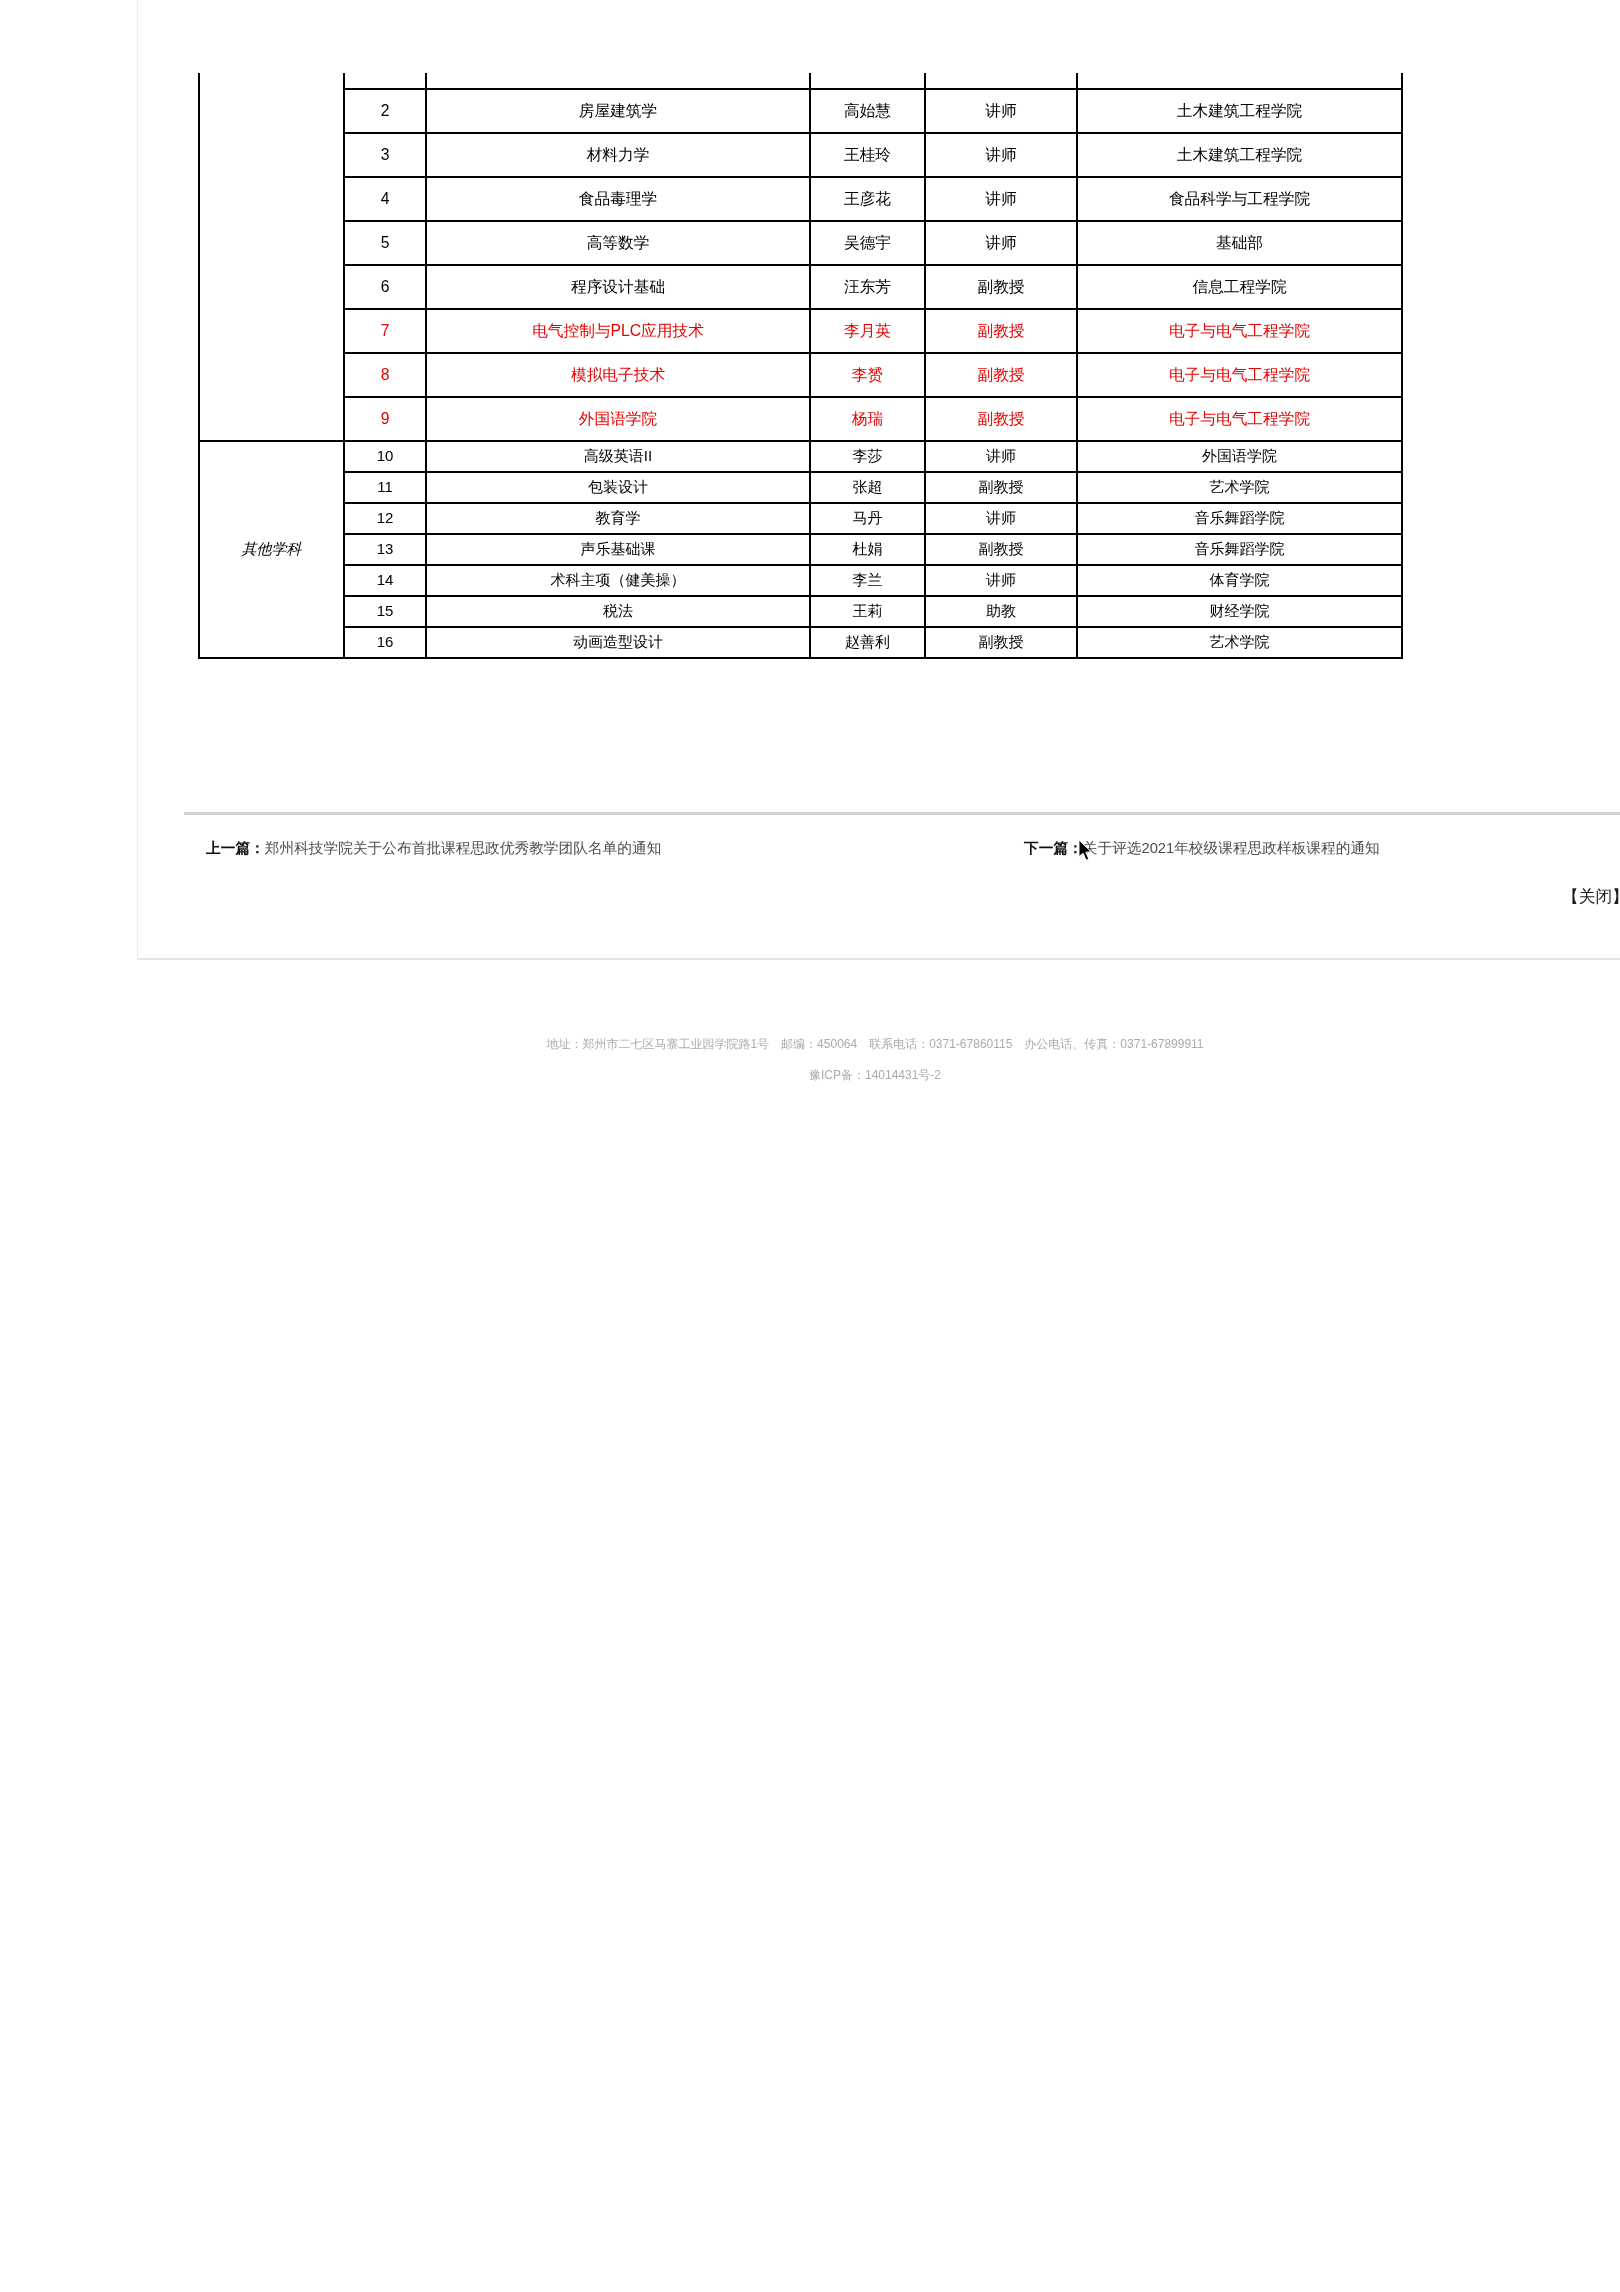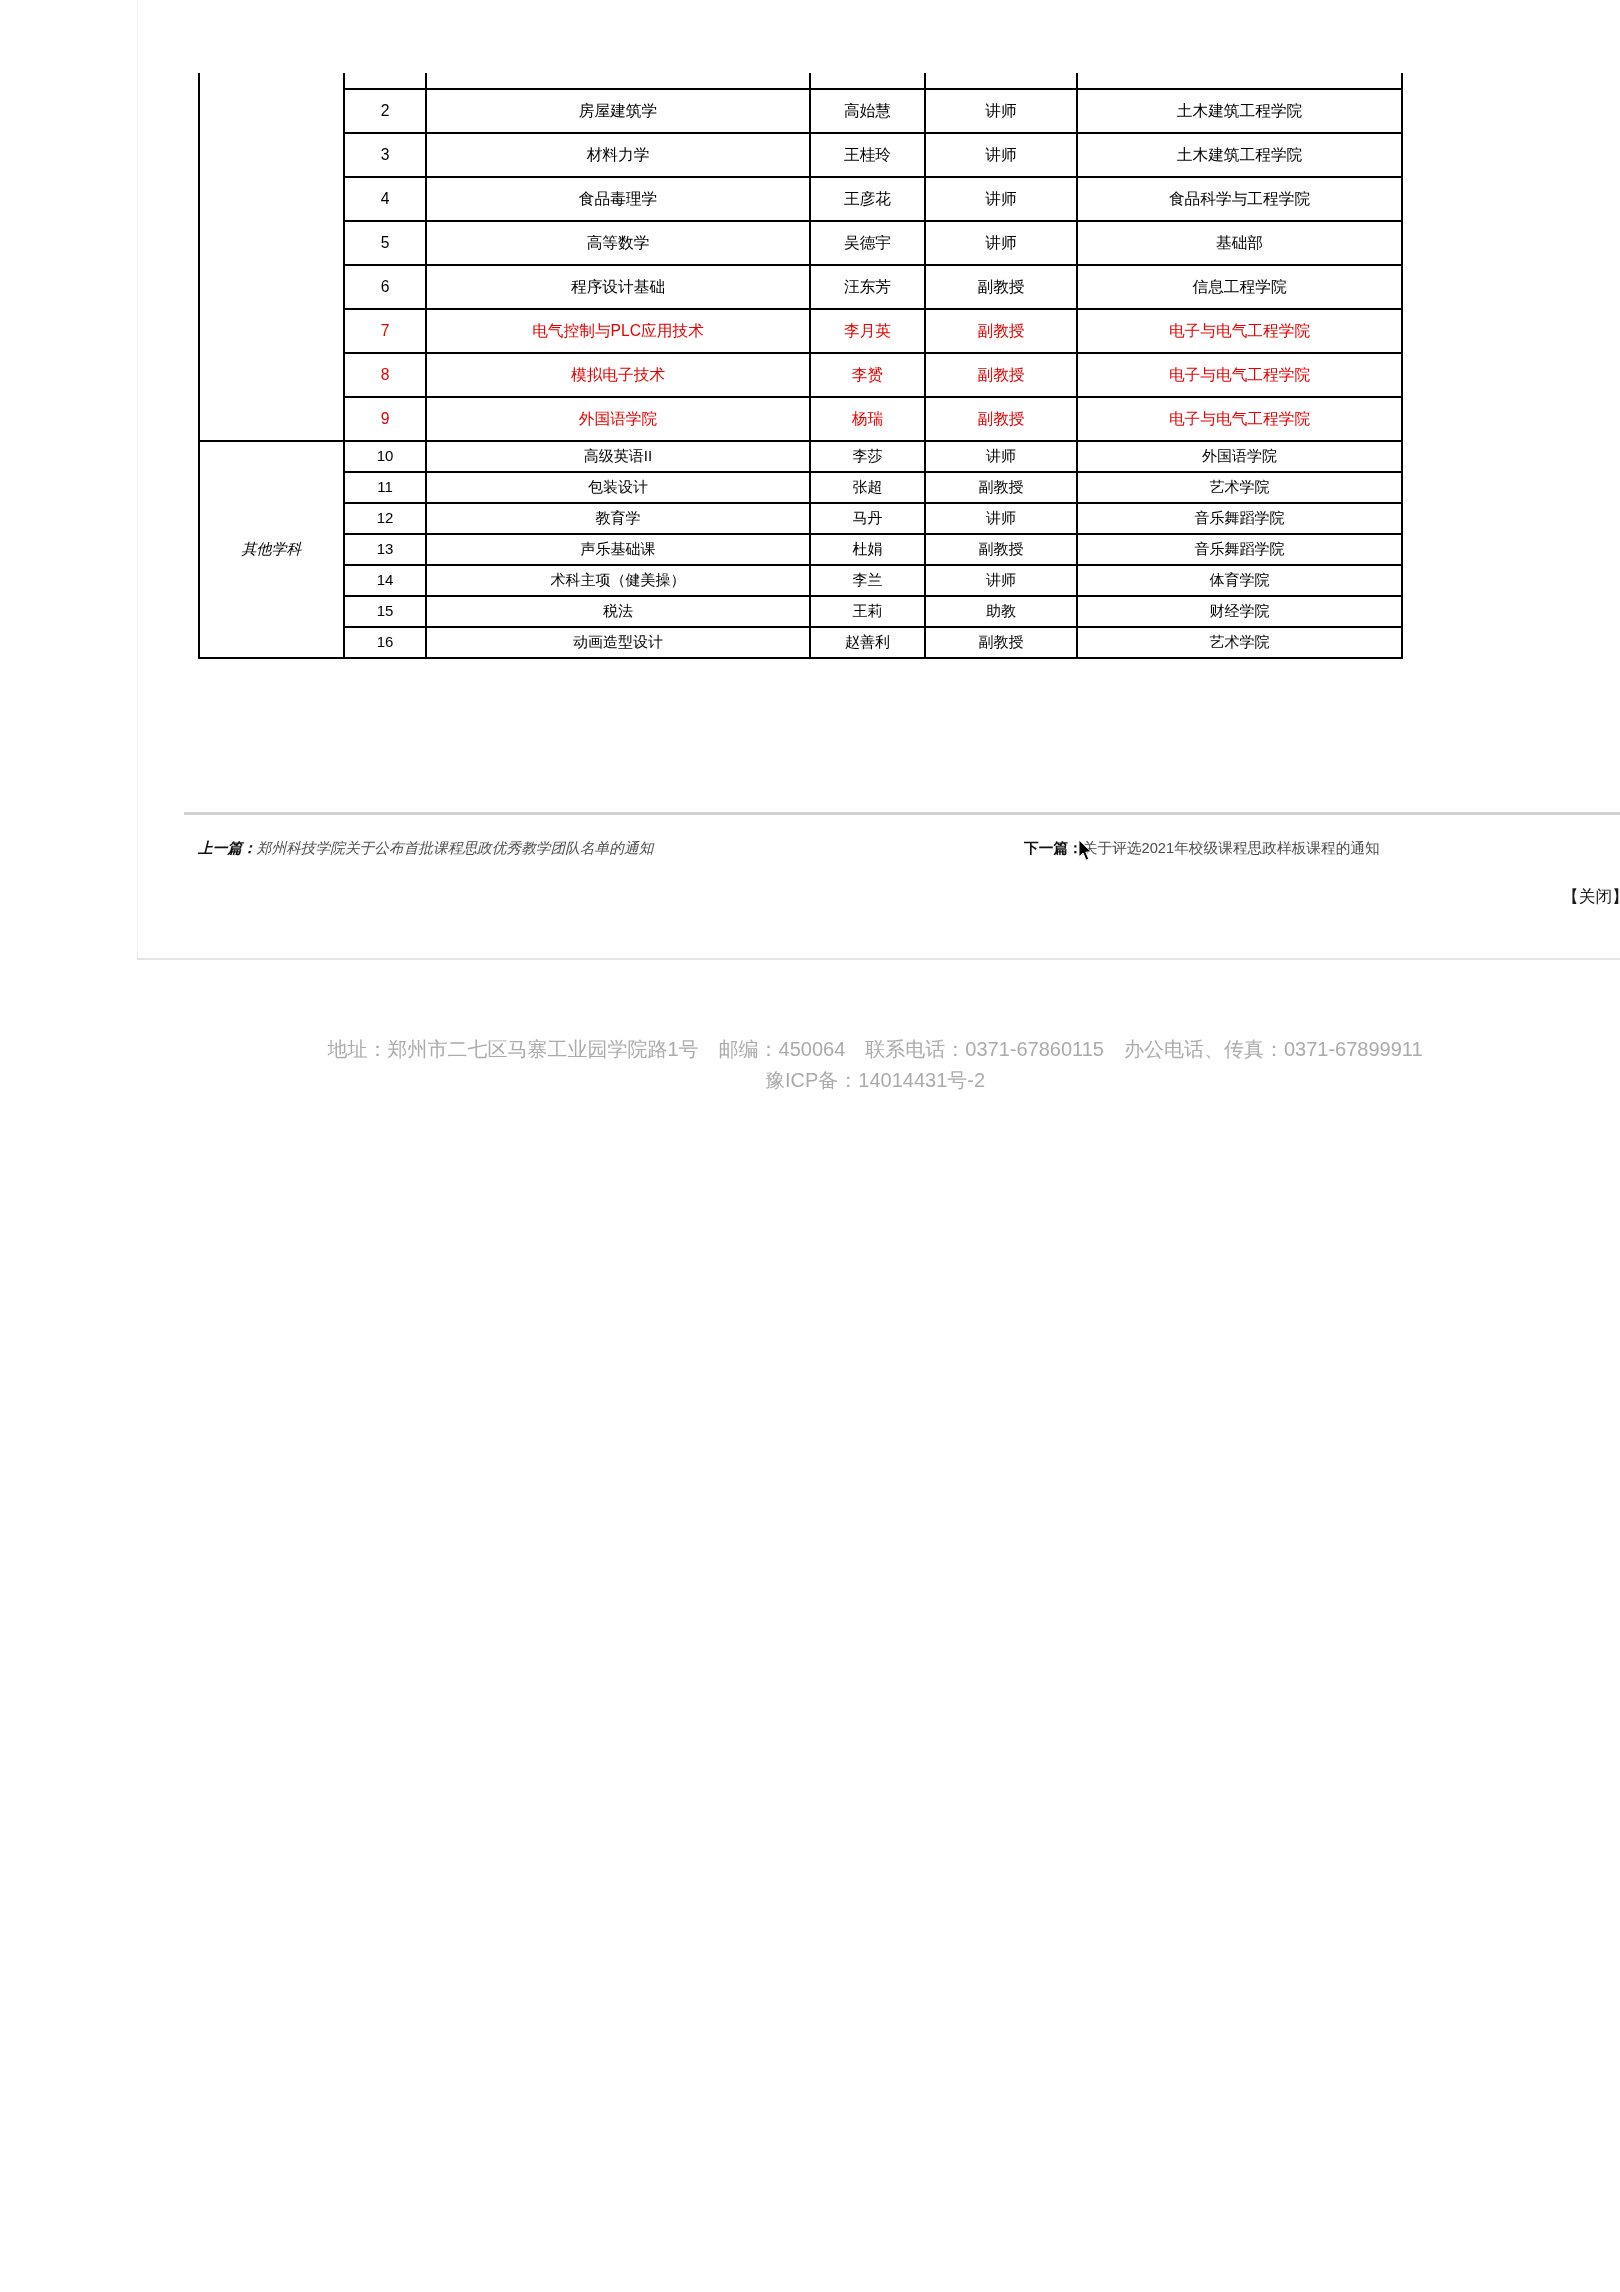--- a/index.html
+++ b/index.html
@@ -18,31 +18,31 @@
   tr.lower   { height:31px; }
   tr.upper td { border-bottom-width:2.9px; }
   tr.lower td { font-size:15px; }
   tr.group-start td { border-top-width:2.9px; }
   tr.red td  { color:#e60000; }
   td.cat     { font-size:16.7px; color:#000 !important;font-style:italic; }
 
   
   .nav-divider { position:absolute; left:184px; top:812px; width:1436px; height:2.9px; background:#d2d2d2; }
   .nav-item  { position:absolute; top:839px; white-space:nowrap; font-size:14.7px; }
-  .nav-prev  { left:198px;font-style:italic; }
+  .nav-prev  { left:206px; }
   .nav-next  { left:1024px; }
   .nav-label { font-weight:bold; color:#111; }
   .nav-link  { color:#4d4d4d; text-decoration:none; cursor:pointer; }
   .close-btn { position:absolute; left:1562px; top:885px; font-size:16.7px; color:#1a1a1a;
                white-space:nowrap; text-decoration:none; cursor:pointer; }
 
   
   .footer-border { position:absolute; left:137px; top:958px; width:1483px; height:2px; background:#e5e5e5; }
   .footer-line { position:absolute; left:875px; transform:translateX(-50%); white-space:nowrap;
-                 color:#ababab; font-size:20px; }
+                 color:#ababab; font-size:12px; }
   .footer-address { top:1036px; }
   .footer-icp     { top:1067px; }
 
   
   .cursor { position:absolute; left:1078px; top:840px; }
 </style>
 </head>
 <body>
 
 <div class="card-left-edge"></div>

